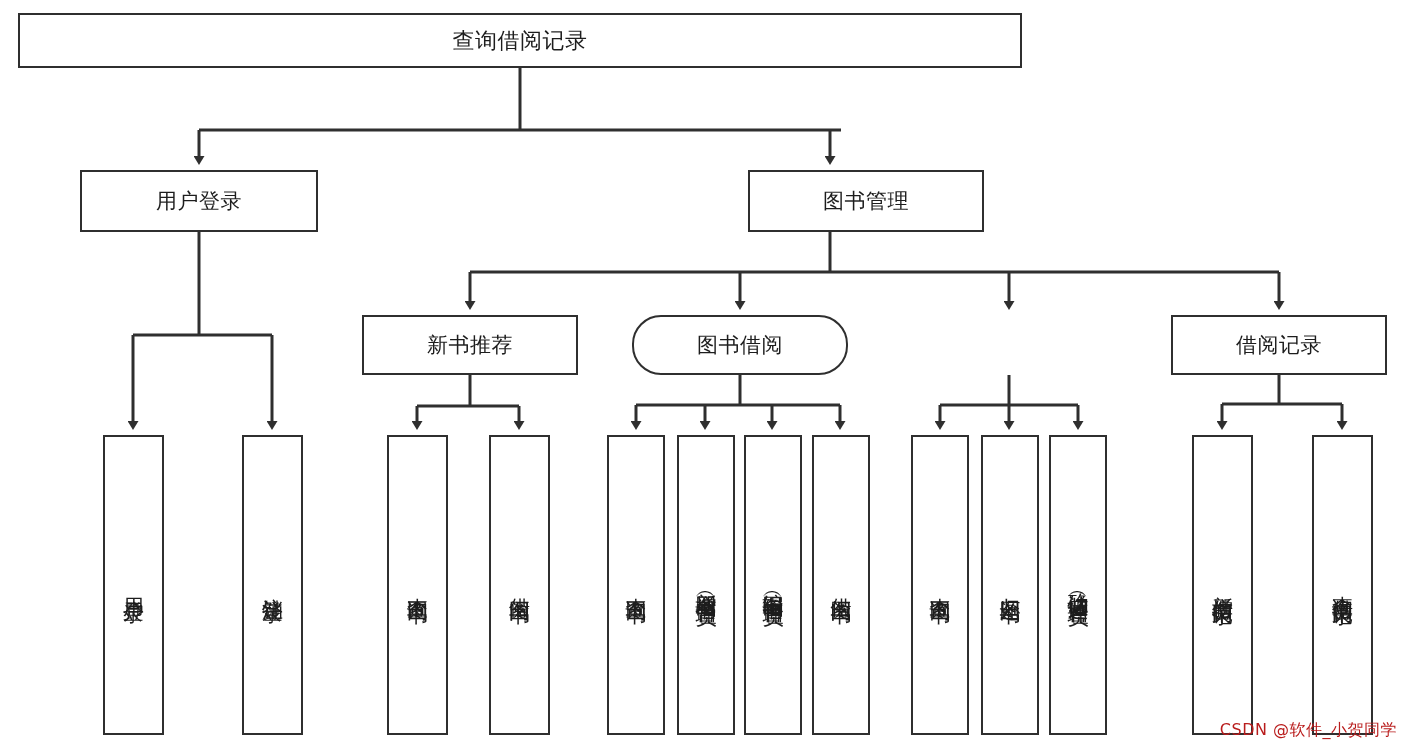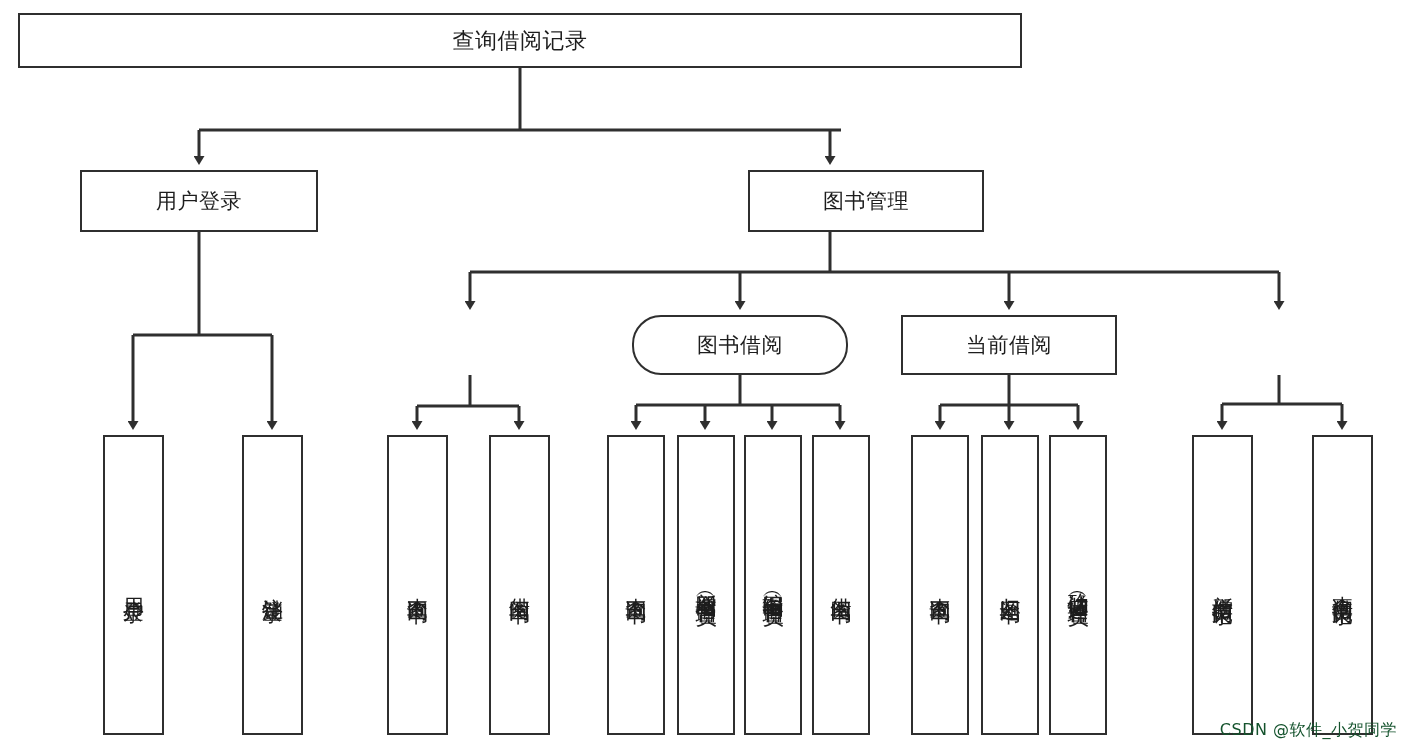--- a/index.html
+++ b/index.html
@@ -64,21 +64,21 @@
     max-height: 100%;
   }
   .node-label {
     display: block;
   }
   #watermark {
     position: absolute;
     right: 8px;
     bottom: 6px;
     font-size: 16px;
-    color: #14532d;
+    color: #b91c1c;
     letter-spacing: 0.5px;
     z-index: 5;
     white-space: nowrap;
   }
 </style>
 </head>
 <body>
 
 <div id="diagram-root">
 
@@ -136,25 +136,28 @@
     <span class="node-label">查询借阅记录</span>
   </div>
 
   <div class="node node-h" style="left:80px; top:170px; width:238px; height:62px;">
     <span class="node-label">用户登录</span>
   </div>
   <div class="node node-h" style="left:712px; top:170px; width:236px; height:62px;margin-left:36px;">
     <span class="node-label">图书管理</span>
   </div>
 
+  <div class="node node-h" style="left:362px; top:315px; width:216px; height:60px;">
+    <span class="node-label">新书推荐</span>
+  </div>
   <div class="node node-h" style="left:632px; top:315px; width:216px; height:60px;border-radius:29px;">
     <span class="node-label">图书借阅</span>
   </div>
-  <div class="node node-h" style="left:901px; top:315px; width:216px; height:60px;">
-    <span class="node-label">当前借阅</span>
+  <div class="node node-h" style="left:1171px; top:315px; width:216px; height:60px;">
+    <span class="node-label">借阅记录</span>
   </div>
 
   <div class="node node-v" style="left:103px; top:435px; width:61px; height:300px;">
     <span class="node-label">用户登录</span>
   </div>
   <div class="node node-v" style="left:242px; top:435px; width:61px; height:300px;">
     <span class="node-label">注销登录</span>
   </div>
 
   <div class="node node-v" style="left:387px; top:435px; width:61px; height:300px;">

